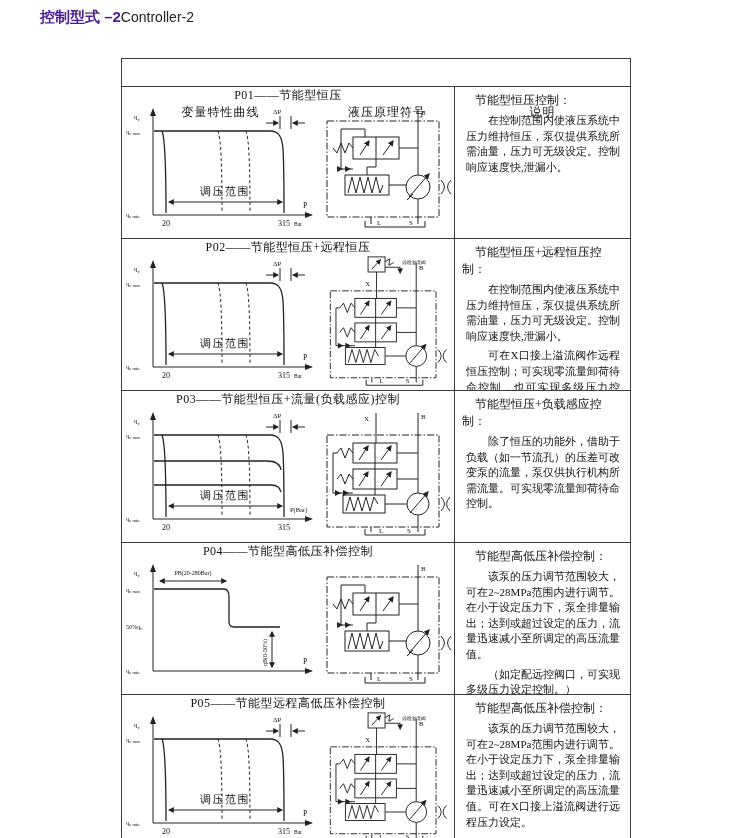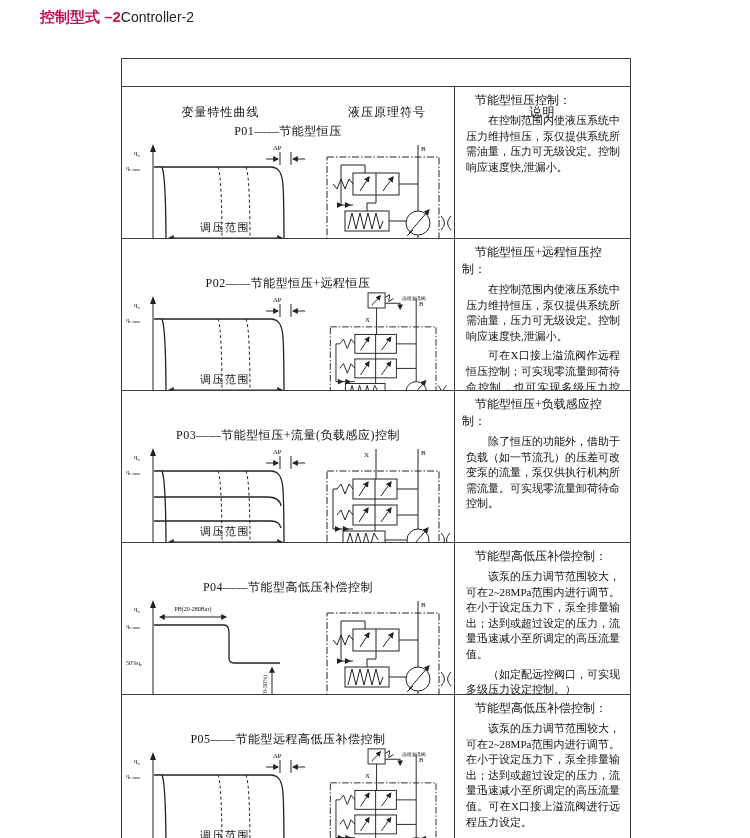--- a/index.html
+++ b/index.html
@@ -2,35 +2,35 @@
 <html><head>
 <meta charset="utf-8">
 <style>
   html,body{margin:0;padding:0;}
   body{
     width:750px;height:838px;overflow:hidden;background:#ffffff;
     font-family:"Liberation Serif","DejaVu Serif",serif;color:#111;
     position:relative;
   }
   .page-title{position:absolute;left:40px;top:8px;font-family:"Liberation Sans","DejaVu Sans",sans-serif;}
-  .page-title .zh{font-weight:bold;font-size:15px;color:#be185d;}
+  .page-title .zh{font-weight:bold;font-size:15px;color:#4c1d95;}
   .page-title .en{font-size:14px;color:#222;}
   .tbl{
     position:absolute;left:121px;top:58px;width:510px;
     border:1px solid #3d3d3d;box-sizing:border-box;background:#fff;
   }
   .thead{display:flex;height:27px;border-bottom:1px solid #3d3d3d;}
   .th{box-sizing:border-box;font-size:12px;text-align:center;line-height:26px;letter-spacing:1px;margin-top:40px;}
   .th1{width:198px;border-right:1px solid #3d3d3d;}
   .th2{width:135px;border-right:1px solid #3d3d3d;}
   .th3{flex:1;}
   .trow{display:flex;height:152px;border-bottom:1px solid #3d3d3d;box-sizing:border-box;}
   .trow:last-child{border-bottom:none;}
   .cell-figs{width:333px;border-right:1px solid #3d3d3d;box-sizing:border-box;overflow:hidden;}
-  .row-title{height:16px;line-height:16px;text-align:center;font-size:12px;letter-spacing:.5px;margin-top:36px;}
+  .row-title{height:16px;line-height:16px;text-align:center;font-size:12px;letter-spacing:.5px;}
   .figs{display:flex;justify-content:space-between;align-items:flex-start;padding:0 1px;}
   .cell-desc{flex:1;box-sizing:border-box;padding:5px 6px 0 7px;overflow:hidden;}
   .dtitle{margin:0;font-size:12px;text-indent:13px;line-height:17px;}
   .dbody{margin:4px;font-size:11px;line-height:15.6px;text-align:justify;text-indent:22px;}
   .dbody:empty{display:none;}
   svg text{fill:#111;font-family:"Liberation Serif","DejaVu Serif",serif;}
   svg path,svg rect,svg circle,svg polyline,svg line{fill:none;stroke:#222;stroke-width:1;}
   svg .cv{stroke-width:1.3;}
   svg .cvd{stroke-dasharray:3 2.5;}
   svg .dash{stroke-dasharray:7 2 1.5 2;}

